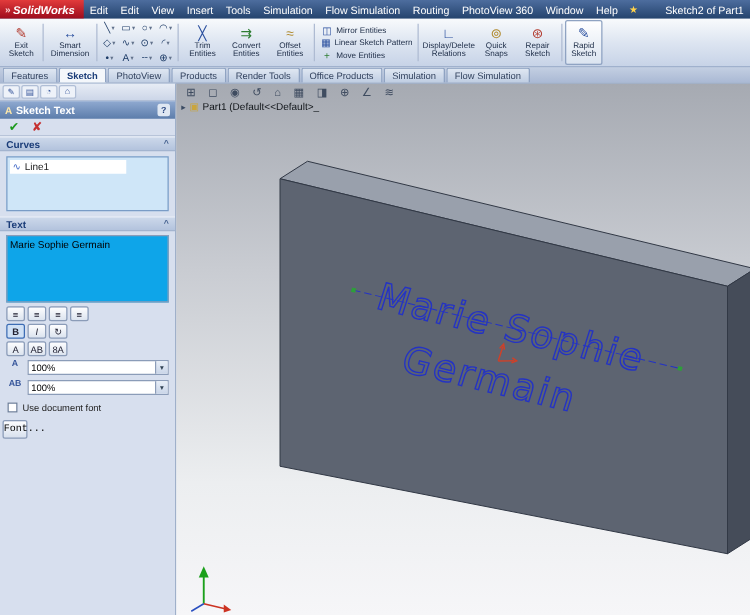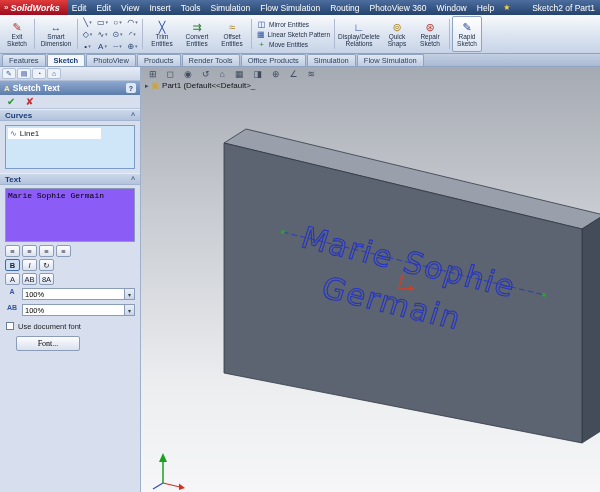--- a/index.html
+++ b/index.html
@@ -47,33 +47,33 @@
   .pm-icon { font-size:8px; color:#ffe9a8; font-weight:bold; }
   .pm-help { margin-left:auto; width:10px; height:10px; background:#dfe7f2; color:#22407c; border-radius:2px; display:flex; align-items:center; justify-content:center; font-size:7px; font-weight:bold; cursor:default; }
   #pm-ok { flex:0 0 14px; display:flex; align-items:center; gap:10px; padding:0 7px; border-bottom:1px solid #b8c4d9; }
   .ok { color:#1d9a1d; font-size:10px; cursor:default; }
   .cancel { color:#c53030; font-size:10px; cursor:default; }
   .sect { flex:0 0 12px; background:linear-gradient(#ccd8ea,#b3c3dd); display:flex; align-items:center; padding:0 5px; font-weight:bold; color:#1a3c78; font-size:8px; border-top:1px solid #e6ecf5; border-bottom:1px solid #a3b4cf;gap:43px; }
   .sect .chev { margin-left:auto; font-size:7px; color:#44608e; }
   #curves-box { margin:4px 5px; height:44px; background:#cfe6f8; border:1px solid #7a9cc6; padding:2px; }
   .curve-item { background:#fff; display:flex; gap:3px; align-items:center; padding:0 2px; height:11px; width:75%; cursor:default; }
   .citem-icon { color:#3b63c4; font-size:8px; }
-  #text-input { margin:3px 5px 2px; height:54px; resize:none; border:1px solid #8b9cb8; background:#8b5cf6; font-size:8px; font-family:Liberation Mono, monospace; padding:2px; line-height:1.3; }
+  #text-input { margin:3px 5px 2px; height:54px; resize:none; border:1px solid #8b9cb8; background:#0ea5e9; font-size:8px; font-family:Liberation Sans, sans-serif; padding:2px; line-height:1.3; }
   .btnrow { display:flex; gap:2px; padding:1px 5px; }
   .sbtn { min-width:15px; height:12px; border:1px solid #8b9cb8; background:linear-gradient(#fdfdfe,#dce4ef); display:flex; align-items:center; justify-content:center; font-size:7.5px; border-radius:2px; color:#223; cursor:default; }
   .sbtn.active { border-color:#3c6cb4; background:#cfe0f5; }
   .sbtn.bold { font-weight:bold; } .sbtn.italic { font-style:italic; }
   .fieldrow { display:flex; gap:3px; padding:2px 5px; }
   .ficon { width:14px; text-align:center; font-size:7px; font-weight:bold; color:#37569b; }
   .field { flex:1; display:flex; border:1px solid #8b9cb8; background:#fff; height:12px; align-items:center; }
   .field input { border:none; outline:none; flex:1; min-width:0; font-size:7.5px; padding:0 2px; font-family:inherit; background:transparent; }
   .field .dd { width:10px; align-self:stretch; background:linear-gradient(#e8eef7,#c9d5e8); border-left:1px solid #8b9cb8; font-size:6px; display:flex; align-items:center; justify-content:center; color:#345; }
   .chkrow { display:flex; gap:4px; padding:4px 6px 1px; font-size:7.5px; }
   .chk { width:8px; height:8px; border:1px solid #6b7d99; background:#fff; }
-  #font-btn { margin:4px 16px; width:64px; height:15px; font-size:8px; border:1px solid #8b9cb8; background:linear-gradient(#fdfdfe,#d8e1ee); border-radius:2px; font-family:Liberation Serif, serif; }
+  #font-btn { margin:4px 2px; width:20px; height:15px; font-size:8px; border:1px solid #8b9cb8; background:linear-gradient(#fdfdfe,#d8e1ee); border-radius:2px; font-family:Liberation Mono, monospace; }
 
   
   #viewport { flex:1; position:relative; background:linear-gradient(#a6aab2,#c9ccd2 35%,#eceef0 75%,#f6f6f8); overflow:hidden; }
   #hud { position:absolute; top:0; left:0; height:13px; display:flex; align-items:center; gap:10px; padding:0 8px; font-size:9px; color:#3f4c60; z-index:3; }
   #hud span { cursor:default; }
   #tree { position:absolute; top:14px; left:4px; display:flex; align-items:center; gap:3px; font-size:8px; color:#101418; z-index:3; }
   .tree-arrow { color:#3a4a62; font-size:7px; }
   .tree-icon { color:#caa53c; font-size:8px; }
   #canvas { position:absolute; left:0; top:0; z-index:1; }
 </style>

